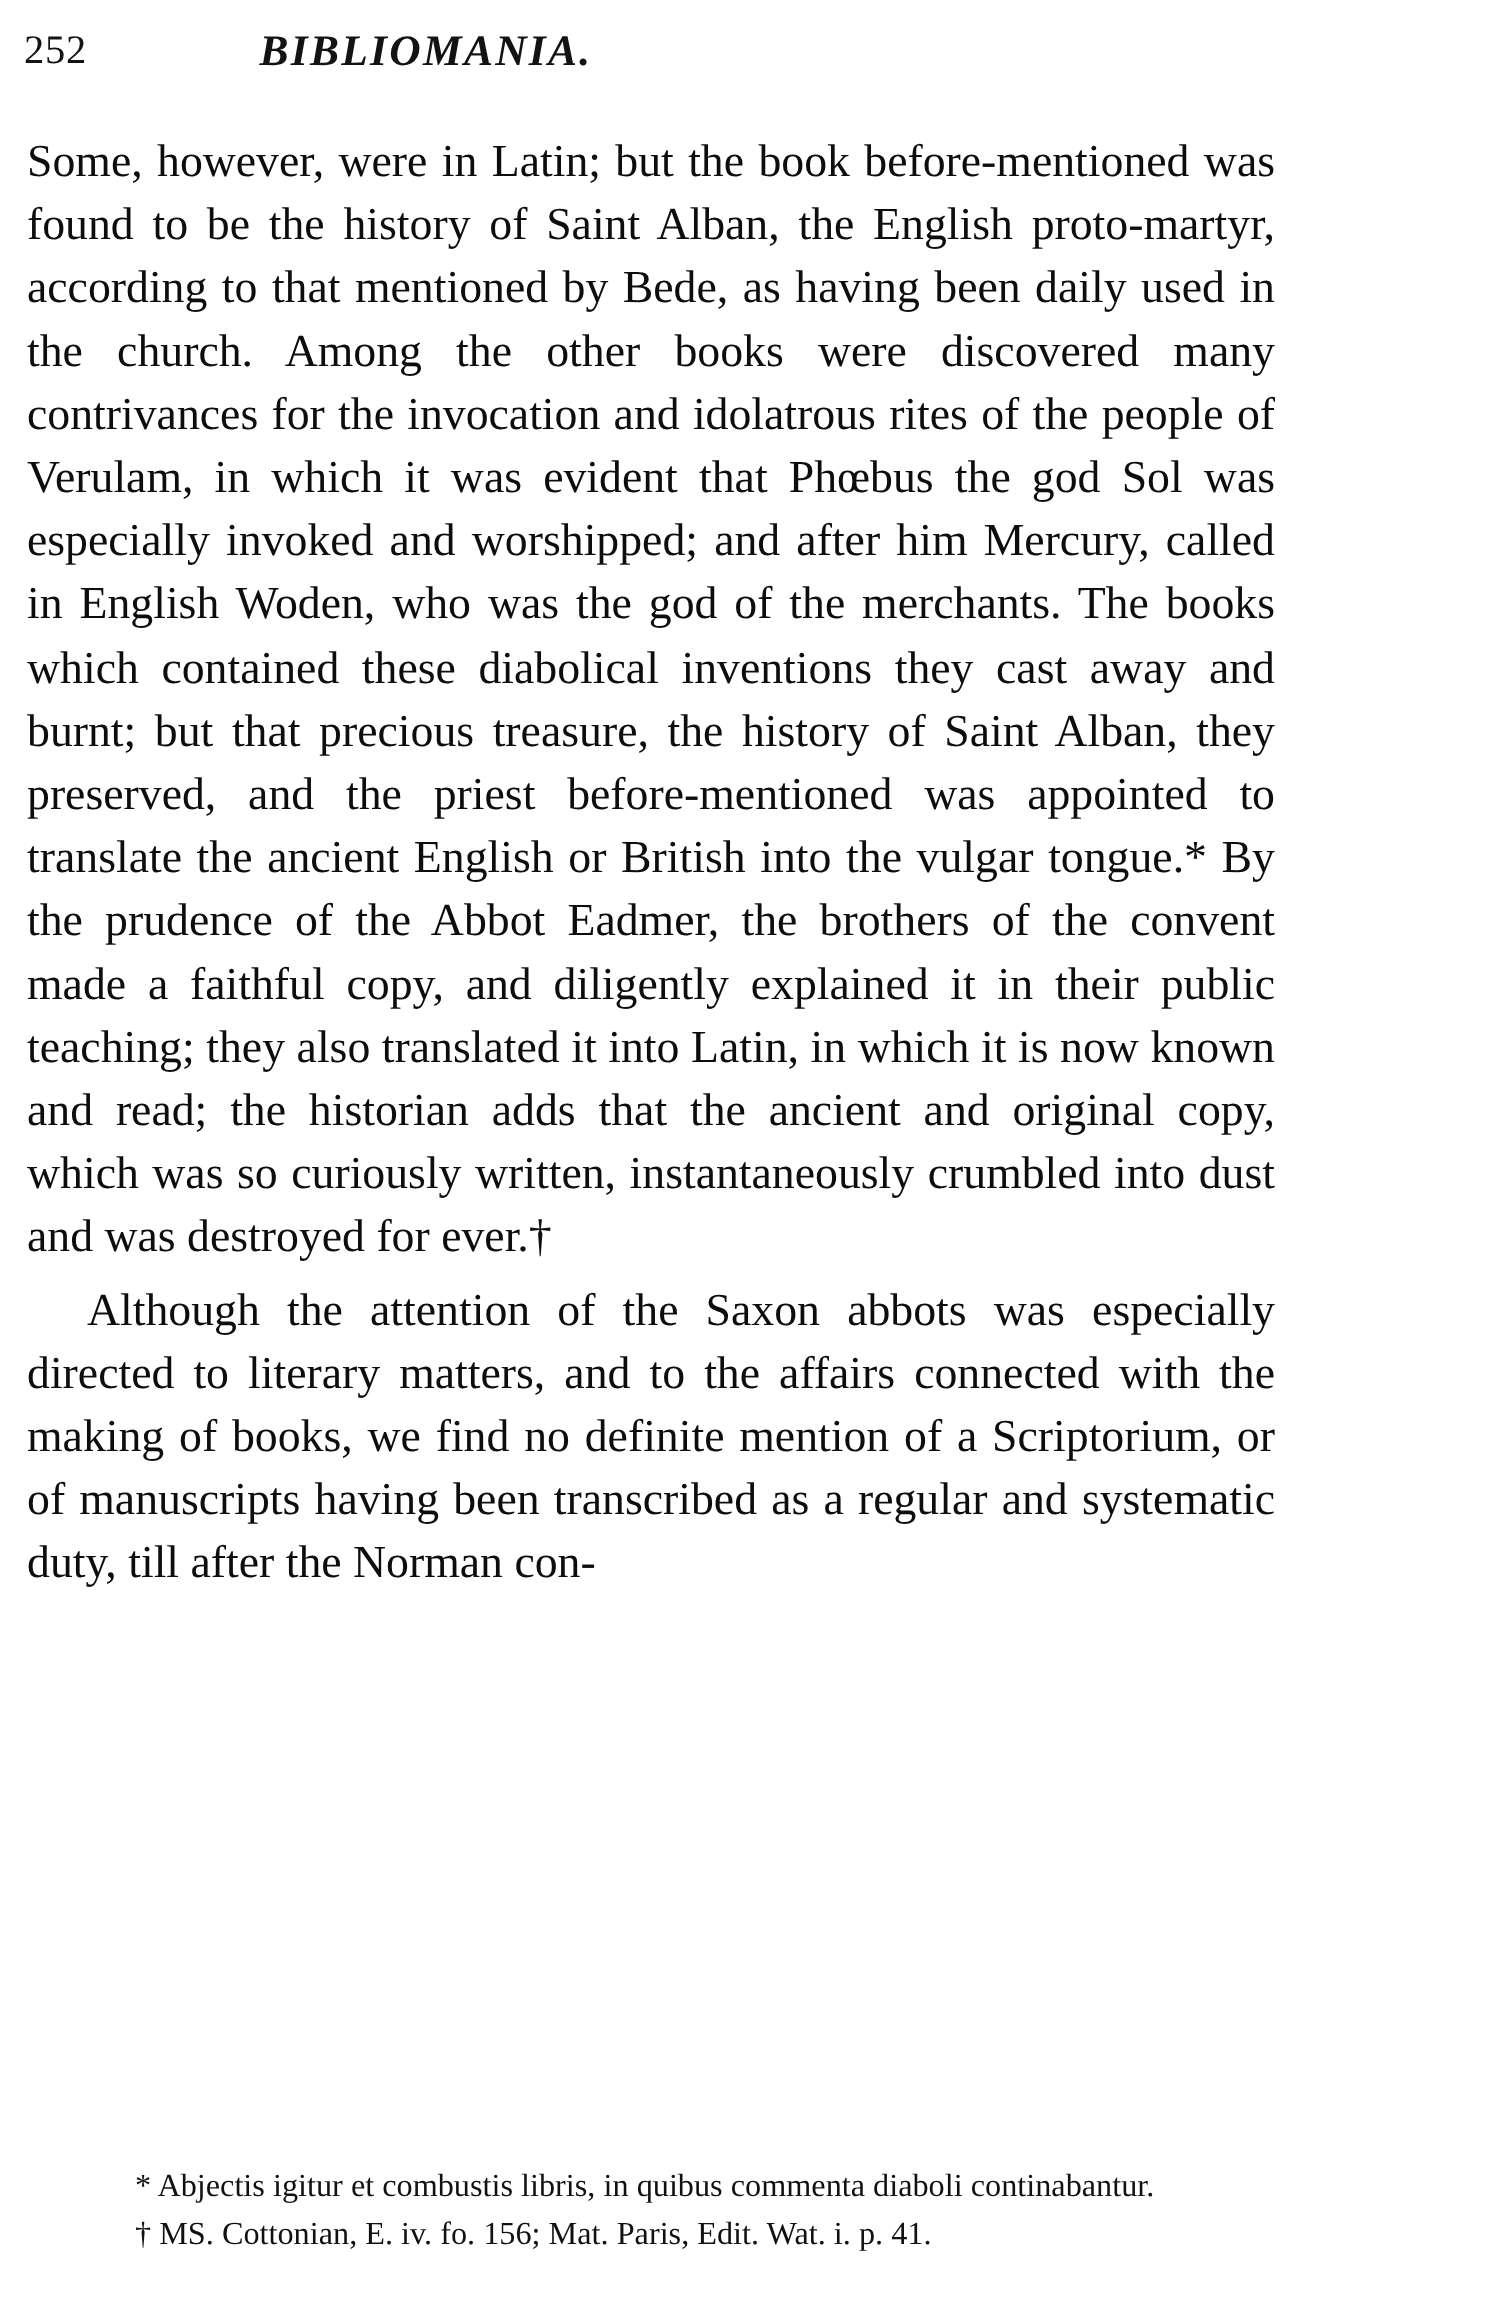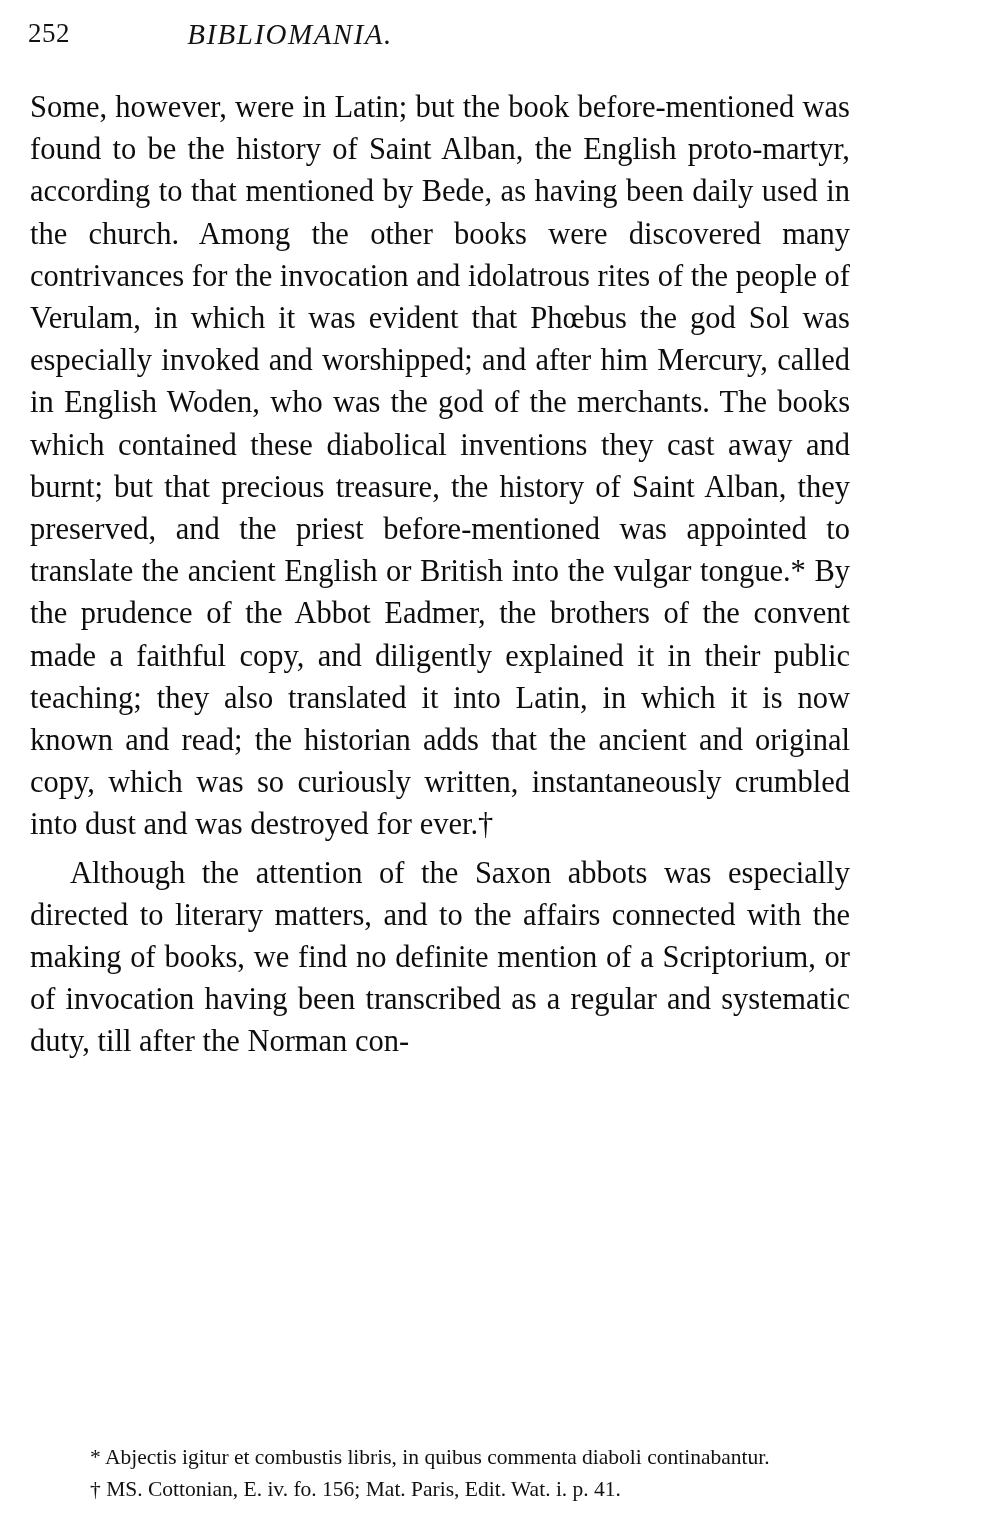--- a/index.html
+++ b/index.html
@@ -12,21 +12,21 @@
     height: 1532px;
     font-family: "Liberation Serif", serif;
     color: #100c08;
     position: relative;
     overflow: hidden;
   }
   .page {
     width: 884px;
     height: 1532px;
     box-sizing: border-box;
-    padding: 18px 28px 10px 24px;
+    padding: 18px 28px 10px 12px;
     position: relative;
   }
   .header {
     display: flex;
     align-items: baseline;
     height: 54px;
     position: relative;
   }
   .folio {
     font-size: 27px;
@@ -35,21 +35,21 @@
     color: #131313;
     padding-left: 4px;
   }
   .running-title {
     position: absolute;
     left: 0;
     right: 0;
     text-align: center;
     font-size: 29px;
     font-style: italic;
-    font-weight: normal;
+    font-weight: bold;
     letter-spacing: 1.5px;
     color: #131313;
     padding-right: 300px;
   }
   .body-text {
     margin-top: 14px;
     font-size: 30.5px;
     line-height: 42.2px;
     text-align: justify;
     text-justify: inter-word;
@@ -84,21 +84,21 @@
 
 <div class="page">
 
   <div class="header">
     <div class="folio">252</div>
     <div class="running-title">BIBLIOMANIA.</div>
   </div>
 
   <div class="body-text">
     <p>Some, however, were in Latin; but the book before-mentioned was found to be the history of Saint Alban, the English proto-martyr, according to that mentioned by Bede, as having been daily used in the church.   Among the other books were discovered many contrivances for the invocation and idolatrous rites of the people of Verulam, in which it was evident that Phœbus the god Sol was especially invoked and worshipped; and after him Mercury, called in English Woden, who was the god of the merchants.   The books which contained these diabolical inventions they cast away and burnt; but that precious treasure, the history of Saint Alban, they preserved, and the priest before-mentioned was appointed to translate the ancient English or British into the vulgar tongue.*   By the prudence of the Abbot Eadmer, the brothers of the convent made a faithful copy, and diligently explained it in their public teaching; they also translated it into Latin, in which it is now known and read; the historian adds that the ancient and original copy, which was so curiously written, instantaneously crumbled into dust and was destroyed for ever.†</p>
-    <p class="indent">Although the attention of the Saxon abbots was especially directed to literary matters, and to the affairs connected with the making of books, we find no definite mention of a Scriptorium, or of invocation having been transcribed as a regular and systematic duty, till after the Norman con-</p>
+    <p class="indent">Although the attention of the Saxon abbots was especially directed to literary matters, and to the affairs connected with the making of books, we find no definite mention of a Scriptorium, or of manuscripts having been transcribed as a regular and systematic duty, till after the Norman con-</p>
   </div>
 
   <div class="footnotes">
     <p class="fn-indent">* Abjectis igitur et combustis libris, in quibus commenta diaboli continabantur.</p>
     <p class="fn-indent">† MS. Cottonian, E. iv. fo. 156; Mat. Paris, Edit. Wat. i. p. 41.</p>
   </div>
 
 </div>
 
 </body></html>

